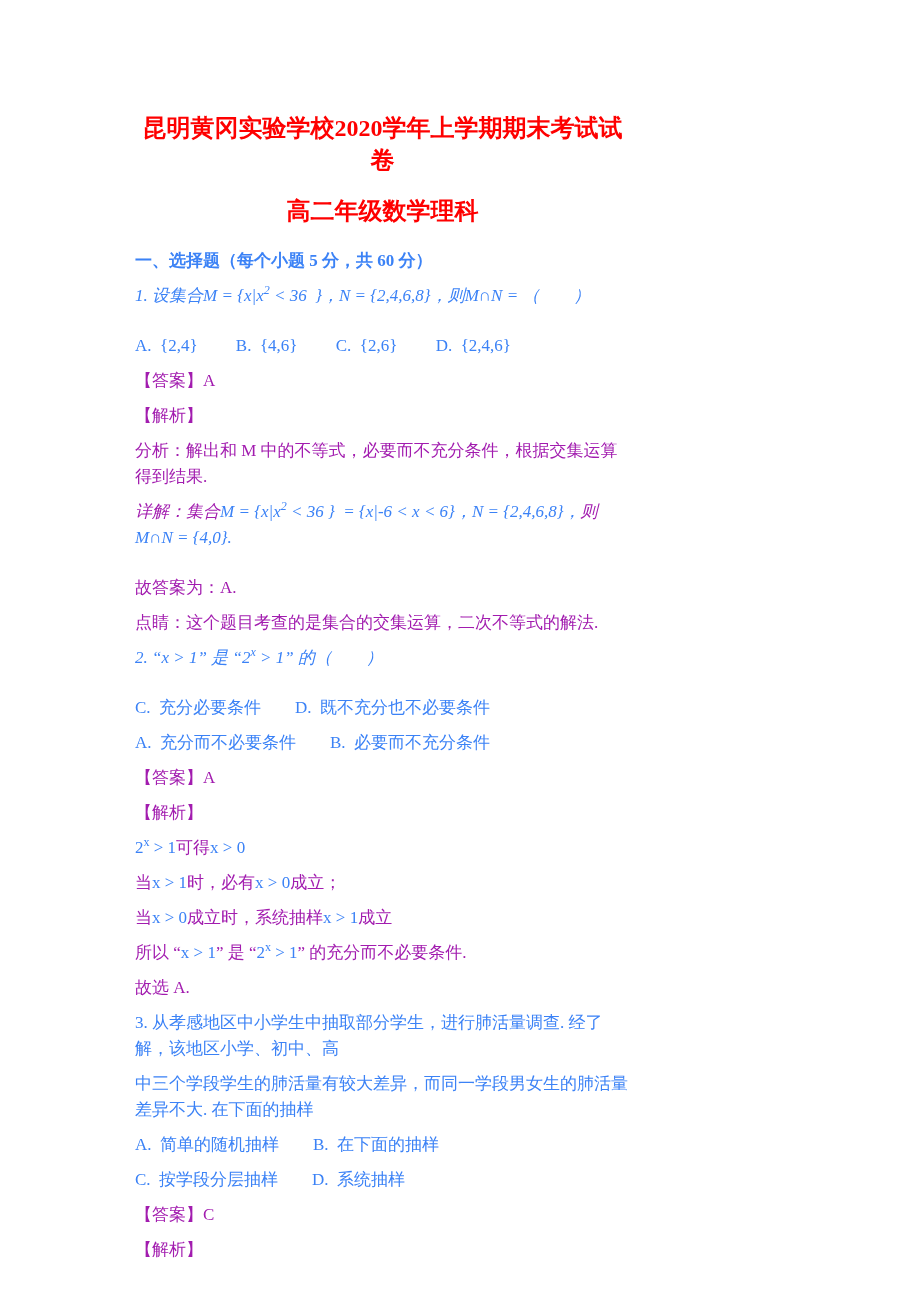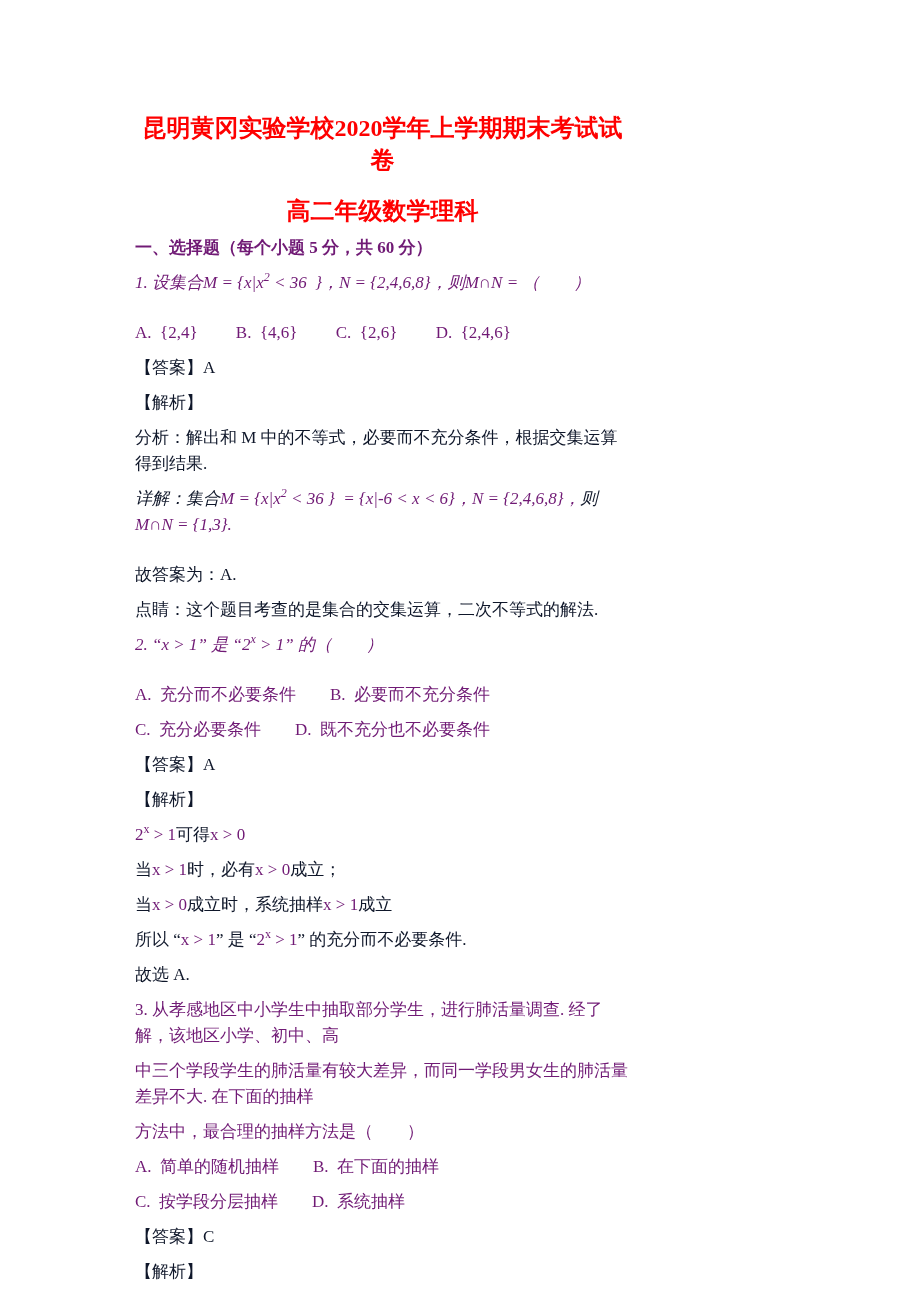--- a/index.html
+++ b/index.html
@@ -21,66 +21,65 @@
   }
   .title, .subtitle {
     margin: 0;
     text-align: center;
     font-size: 24px;
     line-height: 32px;
     font-weight: bold;
     color: #fe0000;
   }
   .title { margin-bottom: 19px; }
-  .subtitle { margin-bottom: 8px; }
+  .subtitle { margin-bottom: 21px; }
   .doc-body p.line {
     margin: 0 0 9px 0;
     font-size: 17px;
     line-height: 26px;
     white-space: pre-wrap;
     color: #1c1c1c;
   }
   .doc-body p.line.bold { font-weight: bold; }
   .doc-body p.line.tall { margin-bottom: 24px; font-style: italic; }
-  .red { color: #0f172a; }
-  .blk { color: #701a75; }
+  .red { color: #a21caf; }
+  .blk { color: #3b82f6; }
   .b   { font-weight: bold; }
   sup {
     font-size: 12px;
     line-height: 0;
     vertical-align: super;
   }
 </style>
 </head>
 <body>
 
 <div class="page">
   <h1 class="title">昆明黄冈实验学校2020学年上学期期末考试试卷</h1>
   <h2 class="subtitle">高二年级数学理科</h2>
   <div class="doc-body">
       <p class="line bold"><span class="blk b">一、选择题（每个小题 5 分，共 60 分）</span></p>
       <p class="line tall"><span class="blk">1. 设集合M = {x|x</span><sup class="blk">2</sup><span class="blk"> &lt; 36  }，N = {2,4,6,8}，则M∩N = （　　）</span></p>
       <p class="line"><span class="blk">A.  {2,4}　　 B.  {4,6}　　 C.  {2,6}　　 D.  {2,4,6}</span></p>
       <p class="line"><span class="red">【答案】</span><span class="red">A</span></p>
       <p class="line"><span class="red">【解析】</span></p>
       <p class="line"><span class="red">分析：解出和 M 中的不等式，必要而不充分条件，根据交集运算得到结果.</span></p>
-      <p class="line tall"><span class="red">详解：集合</span><span class="blk">M = {x|x</span><sup class="blk">2</sup><span class="blk"> &lt; 36 }  = {x|-6 &lt; x &lt; 6}，N = {2,4,6,8}，</span><span class="red">则</span><span class="blk">M∩N = {1,3}.</span></p>
+      <p class="line tall"><span class="red">详解：集合</span><span class="blk">M = {x|x</span><sup class="blk">2</sup><span class="blk"> &lt; 36 }  = {x|-6 &lt; x &lt; 6}，N = {2,4,6,8}，</span><span class="red">则</span><span class="blk">M∩N = {4,0}.</span></p>
       <p class="line"><span class="red">故答案为：A.</span></p>
       <p class="line"><span class="red">点睛：这个题目考查的是集合的交集运算，二次不等式的解法.</span></p>
       <p class="line tall"><span class="blk">2. “x &gt; 1” 是 “2</span><sup class="blk">x</sup><span class="blk"> &gt; 1” 的（　　）</span></p>
+      <p class="line"><span class="blk">C.  充分必要条件　　D.  既不充分也不必要条件</span></p>
       <p class="line"><span class="blk">A.  充分而不必要条件　　B.  必要而不充分条件</span></p>
-      <p class="line"><span class="blk">C.  充分必要条件　　D.  既不充分也不必要条件</span></p>
       <p class="line"><span class="red">【答案】</span><span class="red">A</span></p>
       <p class="line"><span class="red">【解析】</span></p>
       <p class="line"><span class="blk">2</span><sup class="blk">x</sup><span class="blk"> &gt; 1</span><span class="red">可得</span><span class="blk">x &gt; 0</span></p>
       <p class="line"><span class="red">当</span><span class="blk">x &gt; 1</span><span class="red">时，必有</span><span class="blk">x &gt; 0</span><span class="red">成立；</span></p>
       <p class="line"><span class="red">当</span><span class="blk">x &gt; 0</span><span class="red">成立时，系统抽样</span><span class="blk">x &gt; 1</span><span class="red">成立</span></p>
       <p class="line"><span class="red">所以 “</span><span class="blk">x &gt; 1</span><span class="red">” 是 “</span><span class="blk">2</span><sup class="blk">x</sup><span class="blk"> &gt; 1</span><span class="red">” 的充分而不必要条件.</span></p>
       <p class="line"><span class="red">故选 A.</span></p>
       <p class="line"><span class="blk">3. 从孝感地区中小学生中抽取部分学生，进行肺活量调查. 经了解，该地区小学、初中、高</span></p>
       <p class="line"><span class="blk">中三个学段学生的肺活量有较大差异，而同一学段男女生的肺活量差异不大. 在下面的抽样</span></p>
-      <p class="line"><span class="blk">方法中，最合理的抽样方法是（　　）</span></p>
       <p class="line"><span class="blk">A.  简单的随机抽样　　B.  在下面的抽样</span></p>
       <p class="line"><span class="blk">C.  按学段分层抽样　　D.  系统抽样</span></p>
       <p class="line"><span class="red">【答案】</span><span class="red">C</span></p>
       <p class="line"><span class="red">【解析】</span></p>
     </div>
 </div>
 
 </body></html>

